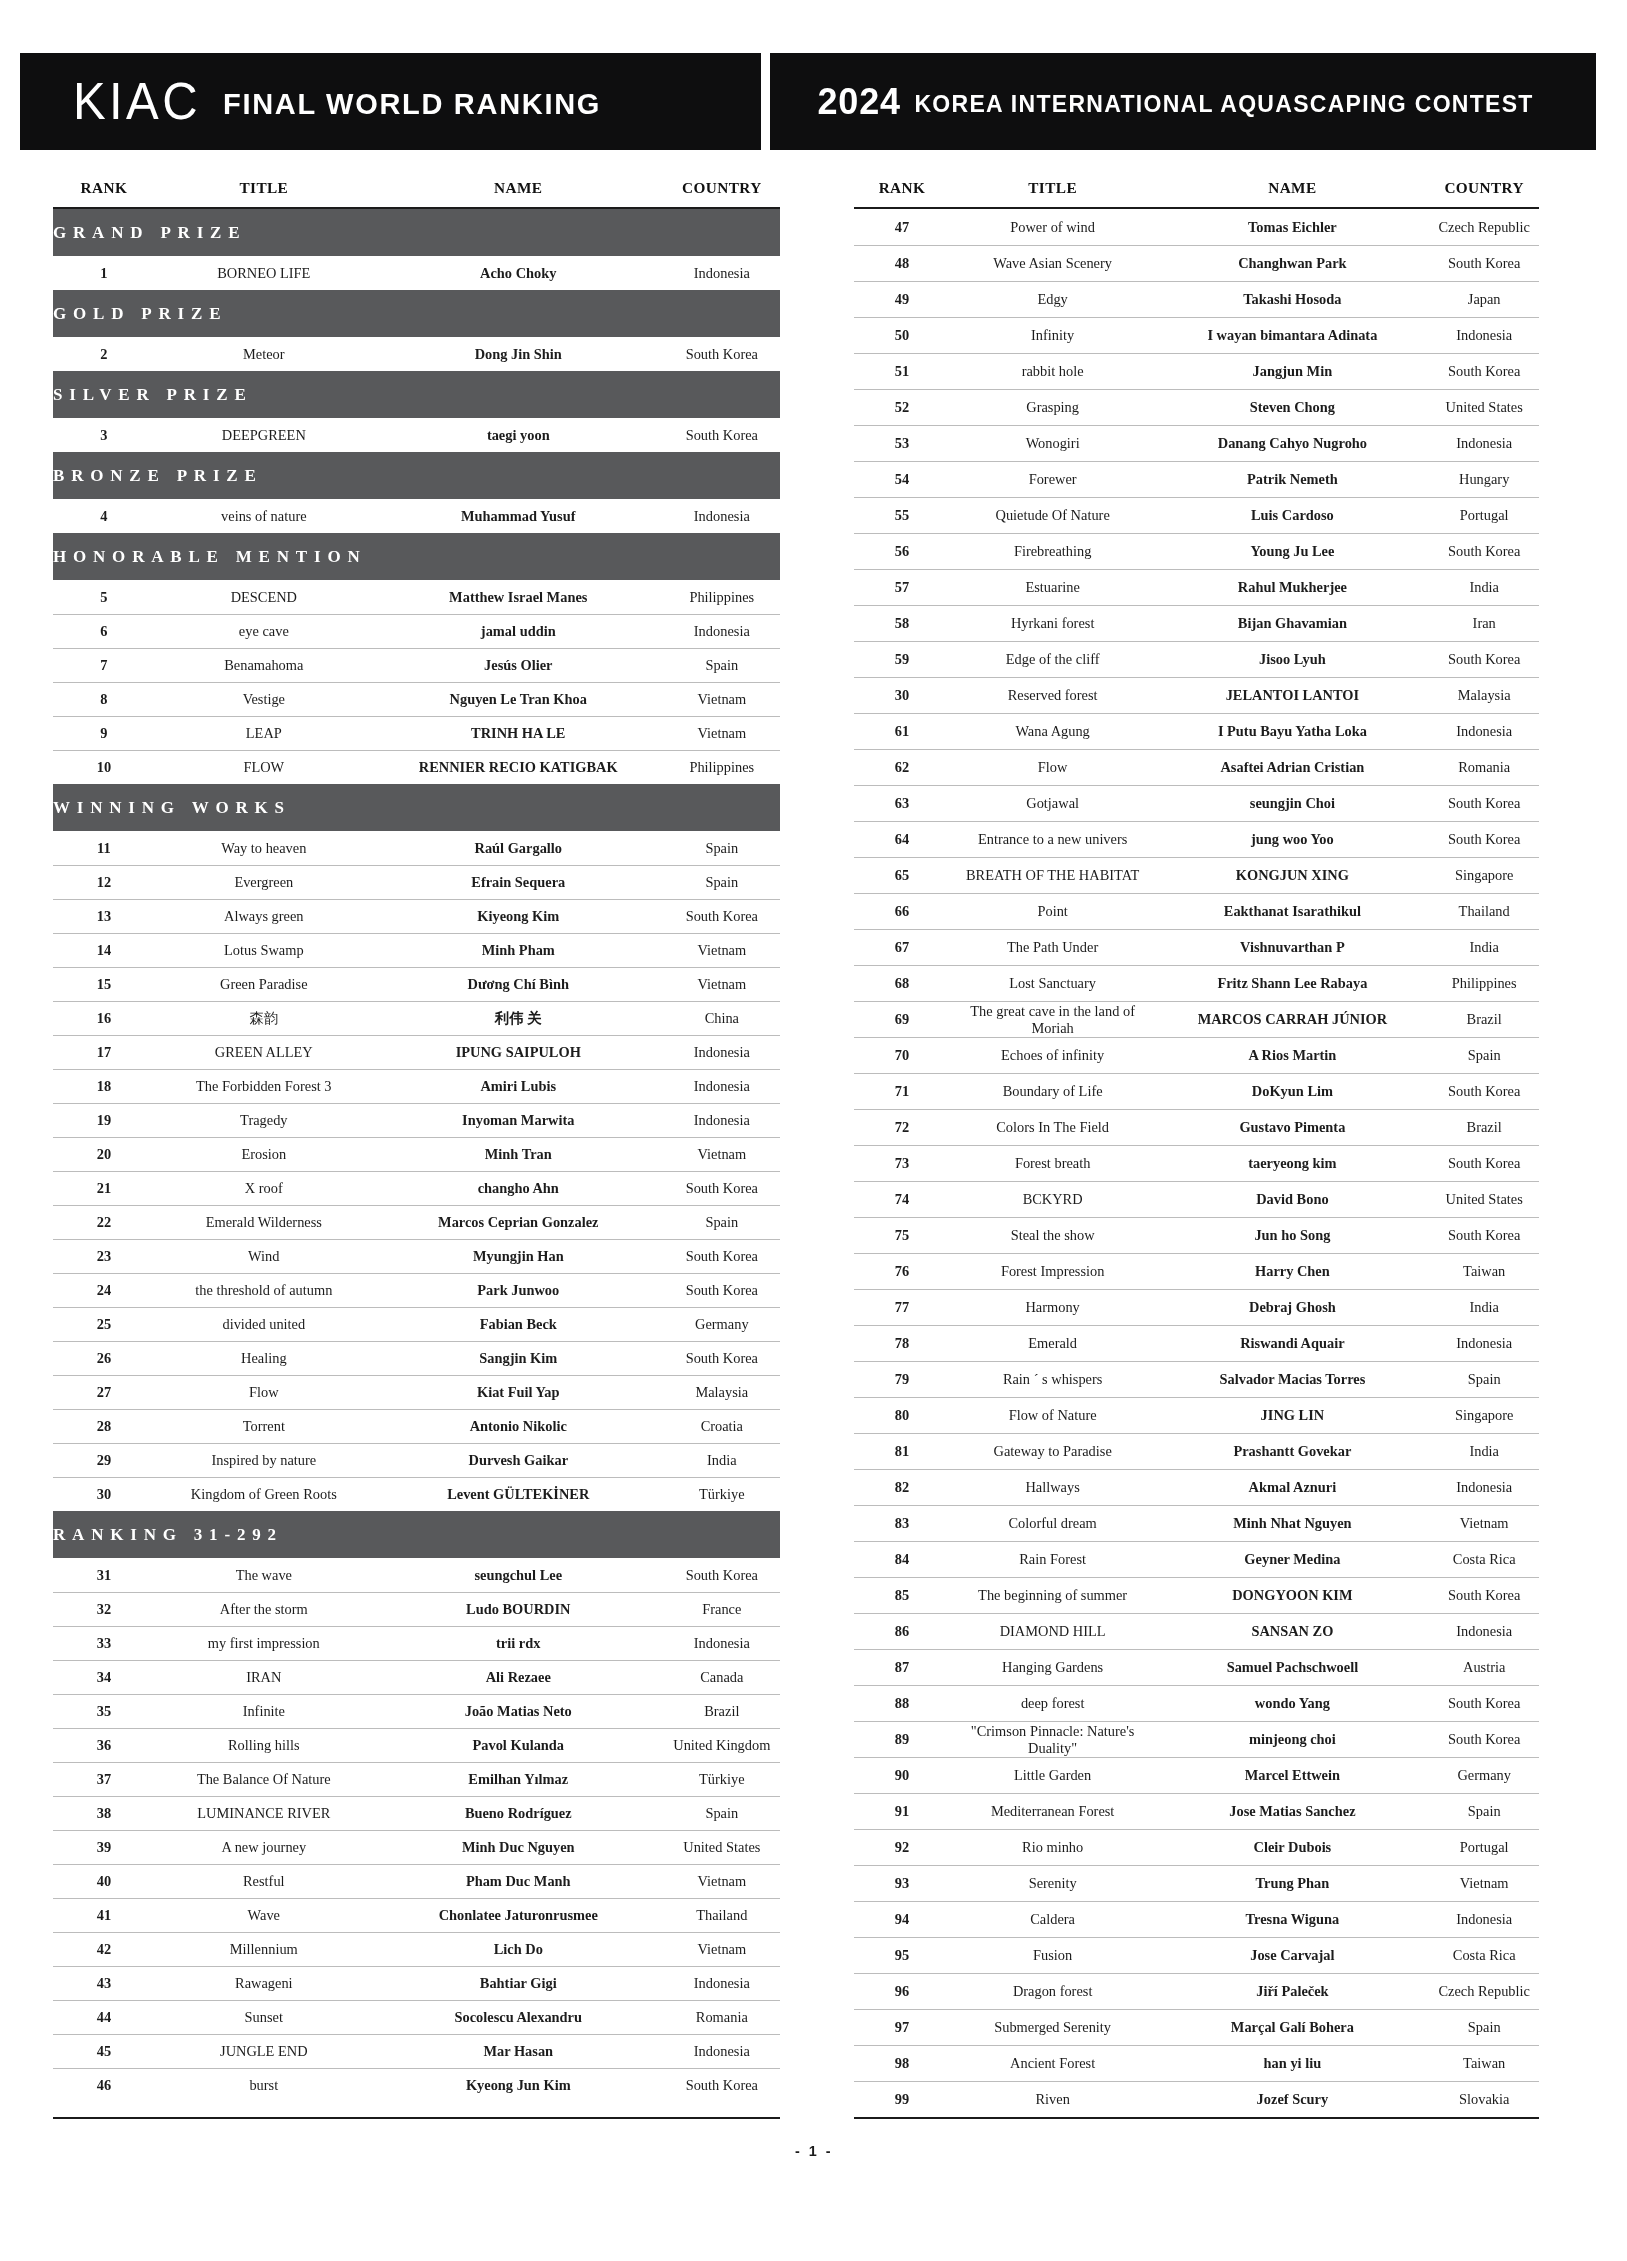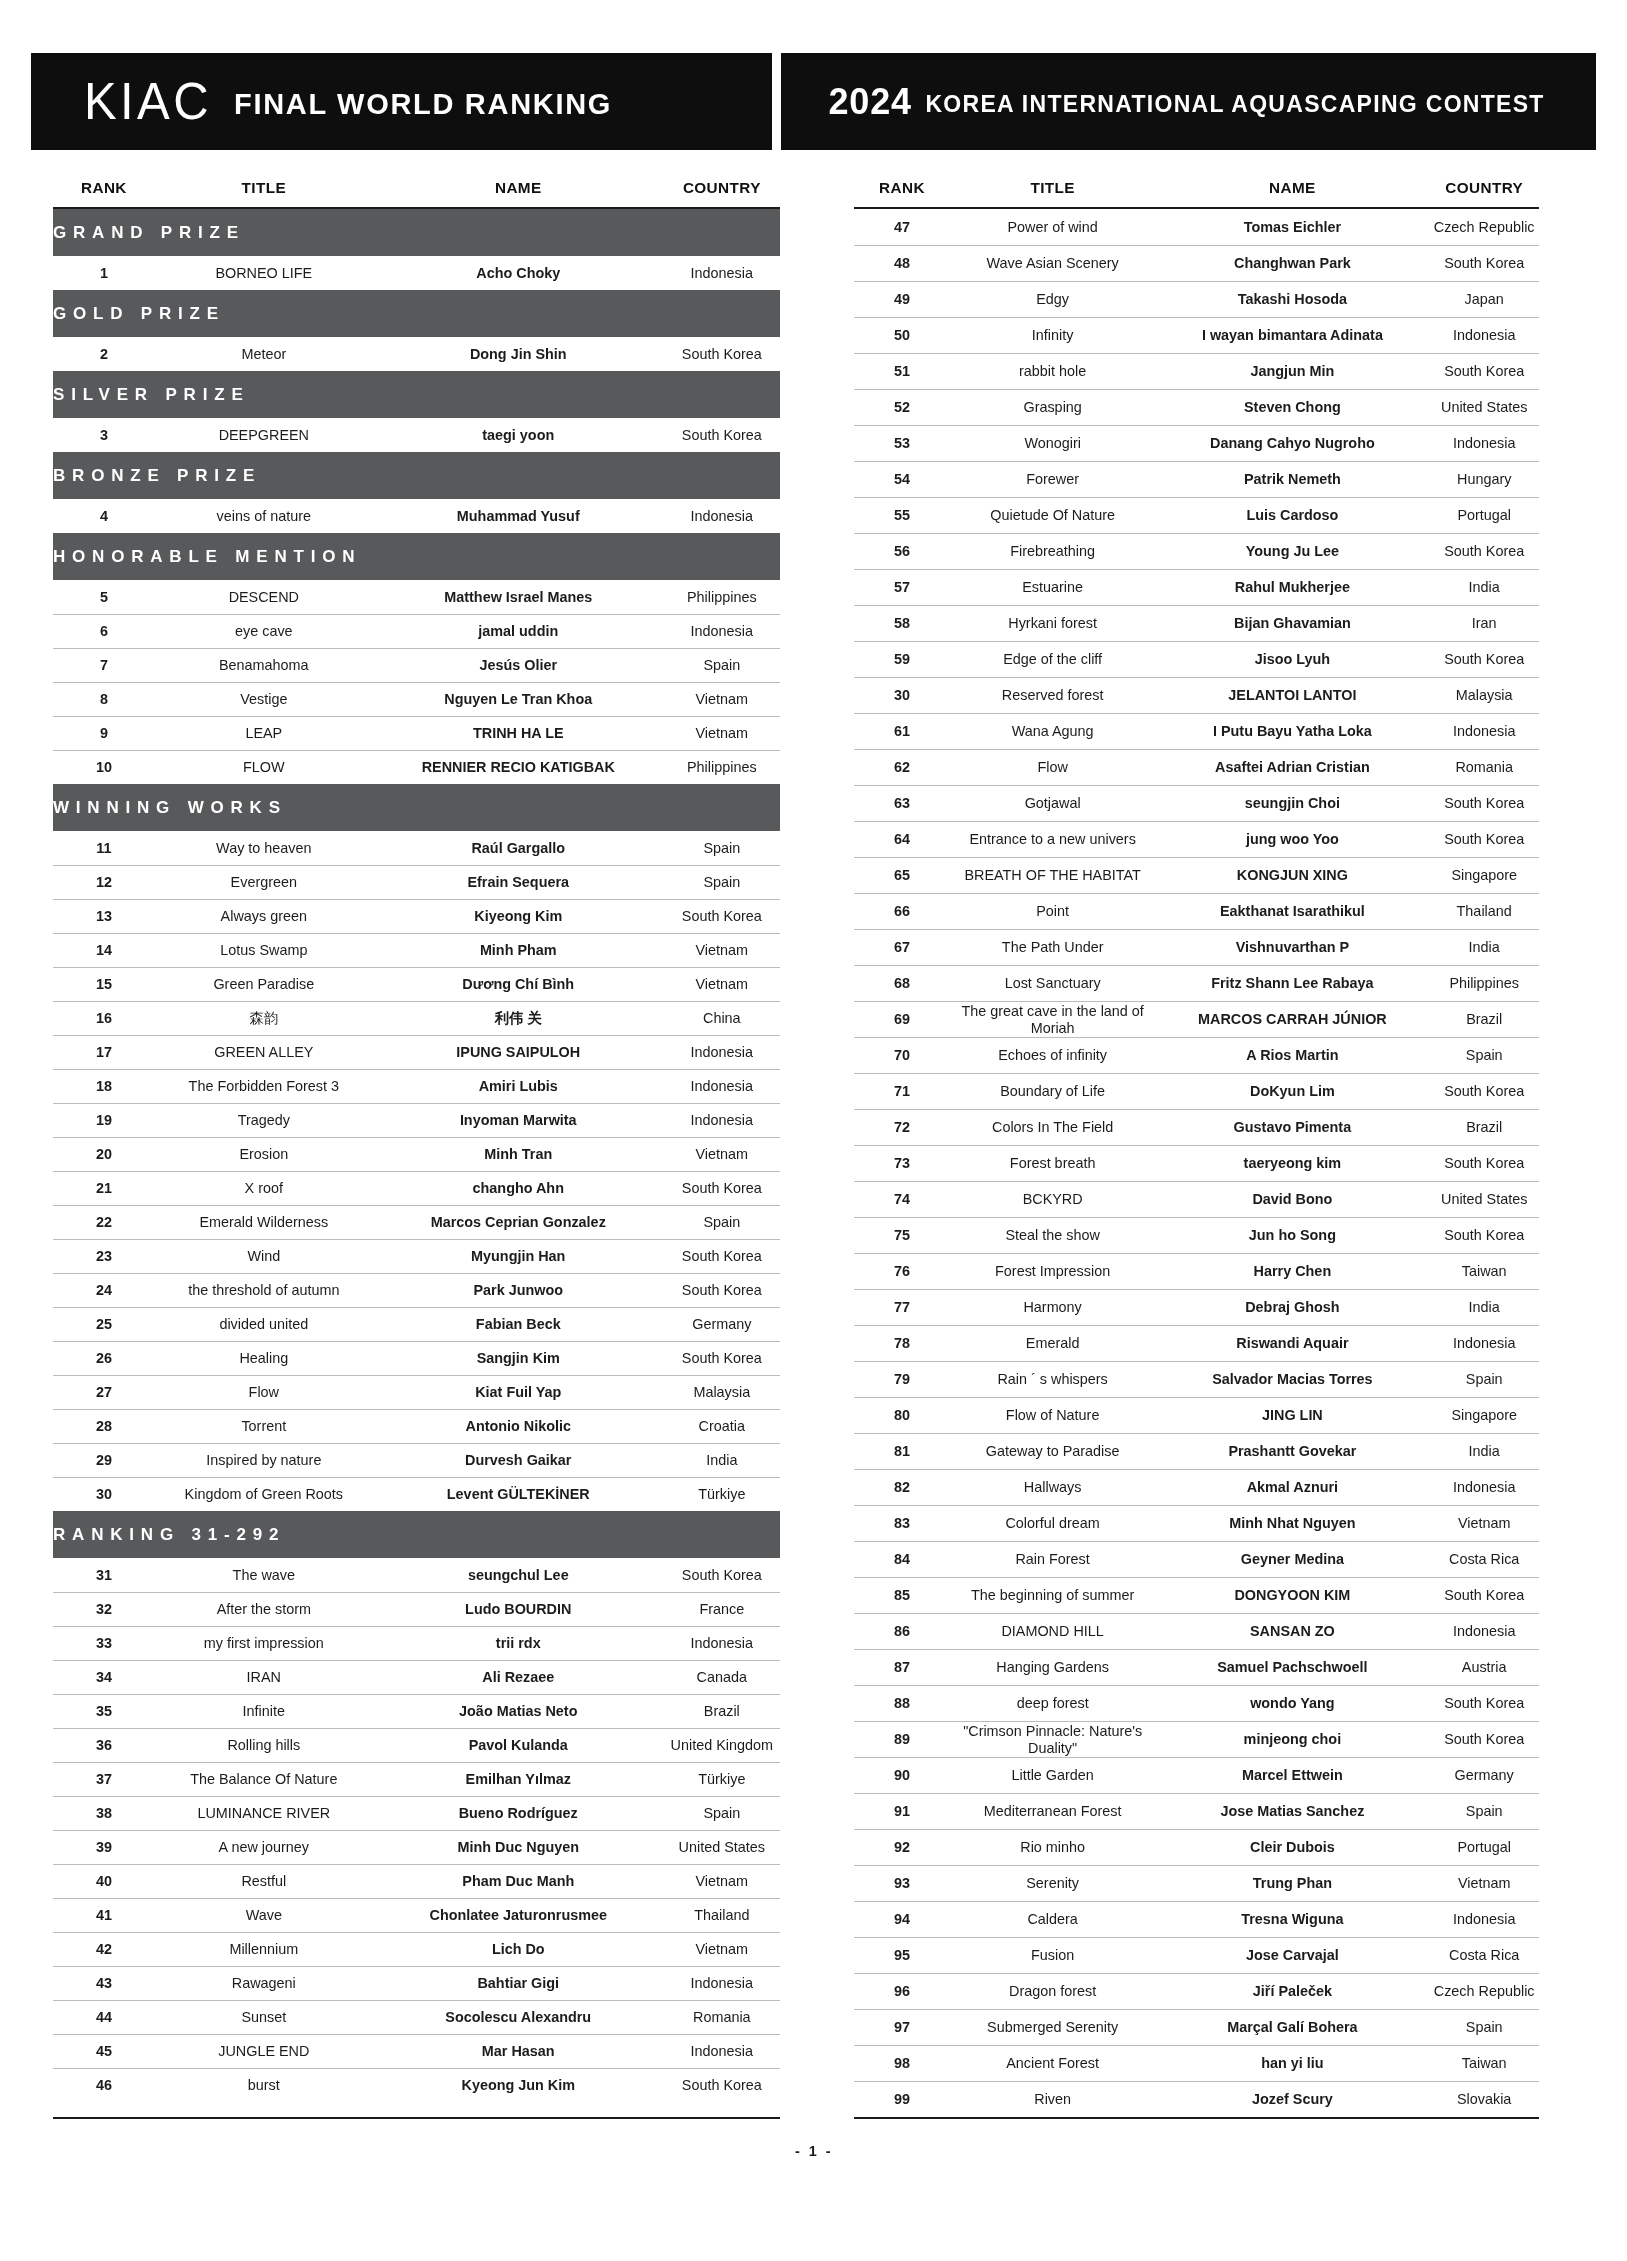--- a/index.html
+++ b/index.html
@@ -1,32 +1,32 @@
 <!DOCTYPE html>
 <html style="font-size:13.6px"><head>
 <meta charset="utf-8">
 <style>
   * { margin:0; padding:0; box-sizing:border-box; }
   html,body { background:#ffffff; }
   body { width:1628px; font-family:"Liberation Sans", sans-serif; color:#1c1c1c; }
   .page { position:relative; width:1628px; height:2261px; background:#ffffff; overflow:hidden; }
 
   
-  .banner { position:absolute; top:53px; left:31px; right:32px; height:97px; display:flex; }
+  .banner { position:absolute; top:53px; left:20px; right:32px; height:97px; display:flex; }
   .banner .seg { background:#0e0e0f; height:100%; display:flex; align-items:center; }
   .seg-left { width:741px; margin-right:8.5px; padding-left:53px; }
   .seg-right { flex:1; padding-left:48px; }
   .logo { color:#ffffff; font-size:49px; font-weight:400; letter-spacing:3.4px; line-height:1; transform:scaleY(1.05); }
   .banner-title { color:#ffffff; font-size:29px; font-weight:800; letter-spacing:1.7px; margin-left:22px; padding-top:5.1px; }
   .year { color:#ffffff; font-size:36px; font-weight:800; letter-spacing:0.8px; }
   .subtitle { color:#ffffff; font-size:23px; font-weight:600; letter-spacing:1.3px; margin-left:13.6px; padding-top:6.8px; }
 
   
   .tables { position:absolute; top:168px; left:53px; display:flex; }
-  .col { border-bottom:2.5px solid #1b1b1b; }
+  .col { border-bottom:2.5px solid #1b1b1b;font-family:Liberation Serif, serif; }
   .col-left  { width:727px; margin-right:74px; }
   .col-right { width:685px; }
 
   .colhead { height:41px; display:flex; align-items:center; border-bottom:2.5px solid #1b1b1b; }
   .colhead .c { font-size:15.3px; font-weight:800; letter-spacing:0.4px; color:#111; }
 
   .secbar { height:47px; background:#58595b; display:flex; align-items:center; justify-content:flex-start; }
   .secbar span { color:#ffffff; font-size:17px; font-weight:700; letter-spacing:6.8px; }
 
   .row { height:34px; display:flex; align-items:center; background:#ffffff; }

